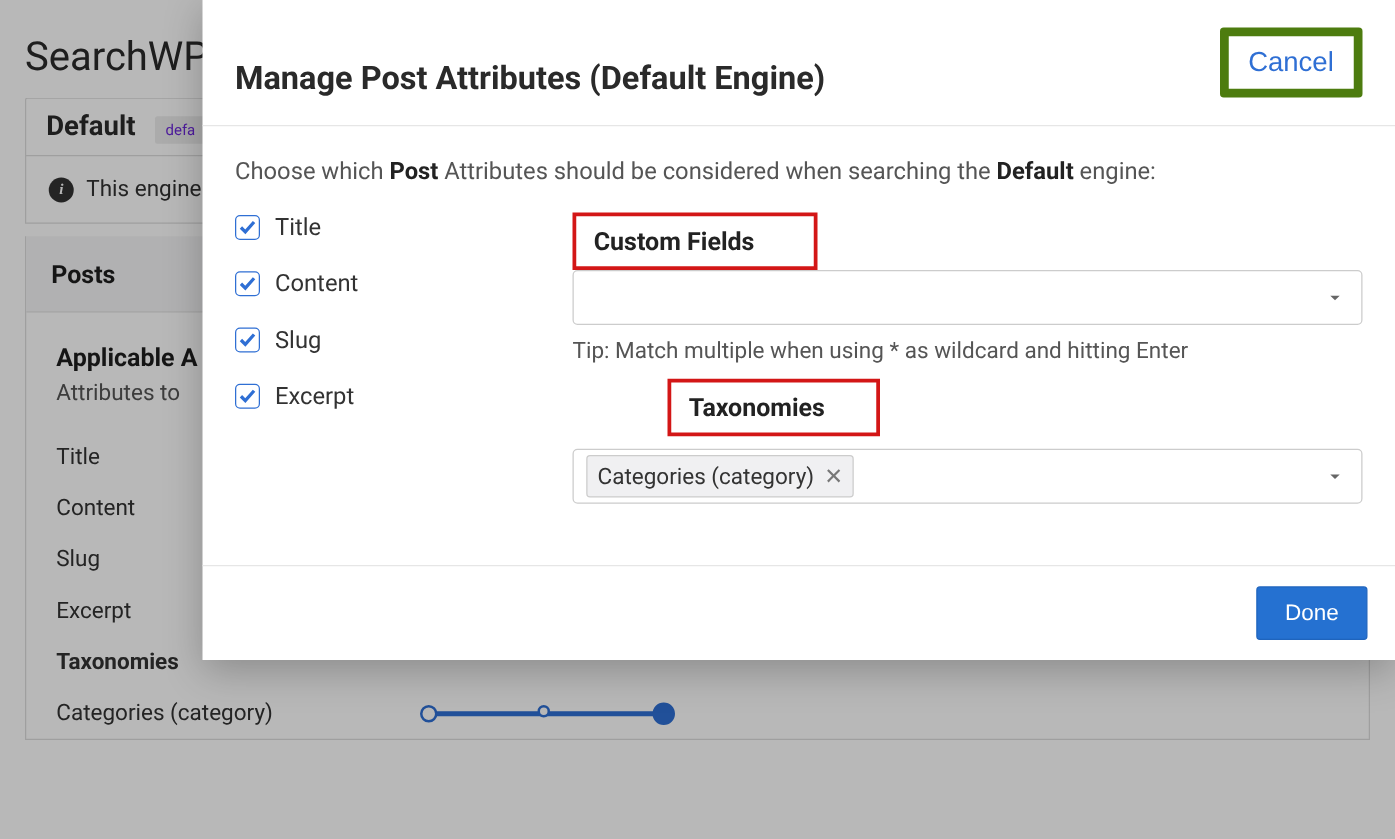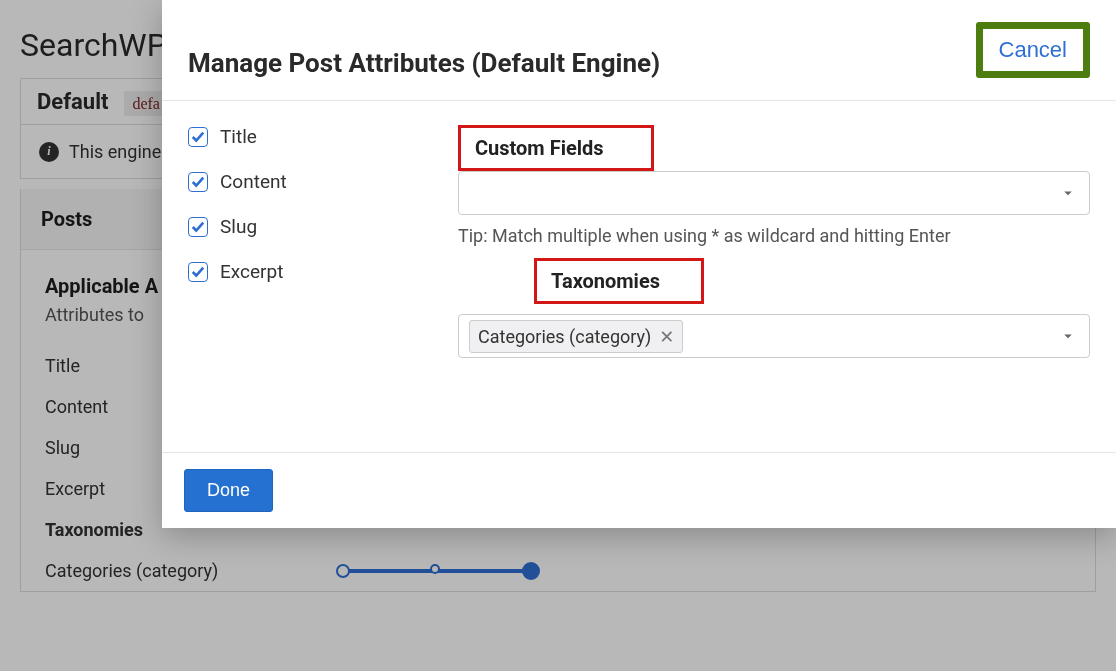--- a/index.html
+++ b/index.html
@@ -36,24 +36,23 @@
     .engine-bar .default-tab {
       font-size: 22px;
       font-weight: 700;
       color: #2a2a2a;
       display: inline-block;
       margin-right: 12px;
     }
     .engine-bar .slug {
       background: #eee;
       padding: 4px 8px;
-      font-size: 16px;
-      color: #7f1d1d;
+      font-size: 12px;
+      color: #6d28d9;
       border-radius: 2px;
-      font-family: Liberation Serif, serif;
     }
     .engine-note {
       border: 1px solid #ddd;
       border-top: 1px solid #ddd;
       border-bottom: 1px solid #ddd;
       padding: 16px 18px;
       background: #fff;
       display: flex;
       align-items: center;
       gap: 10px;
@@ -242,20 +241,21 @@
       padding: 5px 8px;
       border-radius: 3px;
       font-size: 18px;
       color: #333;
     }
     .tag .x { color: #777; font-size: 18px; cursor: pointer; }
     .modal-footer {
       border-top: 1px solid #e6e6e6;
       padding: 16px 22px;
       display: flex;
+      justify-content: flex-end;
     }
     .done-btn {
       background: #2571d1;
       border: 1px solid #1f64bd;
       color: #fff;
       padding: 10px 22px;
       font-size: 18px;
       border-radius: 3px;
       cursor: pointer;
     }
@@ -314,20 +314,23 @@
 </div>
 
 <div class="overlay"></div>
 
 <div class="modal">
   <div class="modal-header">
     <div class="modal-title">Manage Post Attributes (Default Engine)</div>
     <button class="cancel-btn">Cancel</button>
   </div>
   <div class="modal-body">
+    <div class="prompt">
+      <span>Choose which </span><b>Post</b><span> Attributes should be considered when searching the </span><b>Default</b><span> engine:</span>
+    </div>
     <div class="attr-columns">
       <div class="checks">
         <div class="check-row">
           <span class="check">
               <svg viewBox="0 0 16 16">
                 <polyline points="2,8 6,12 14,3"></polyline>
               </svg>
             </span>
           <span>Title</span>
         </div>

